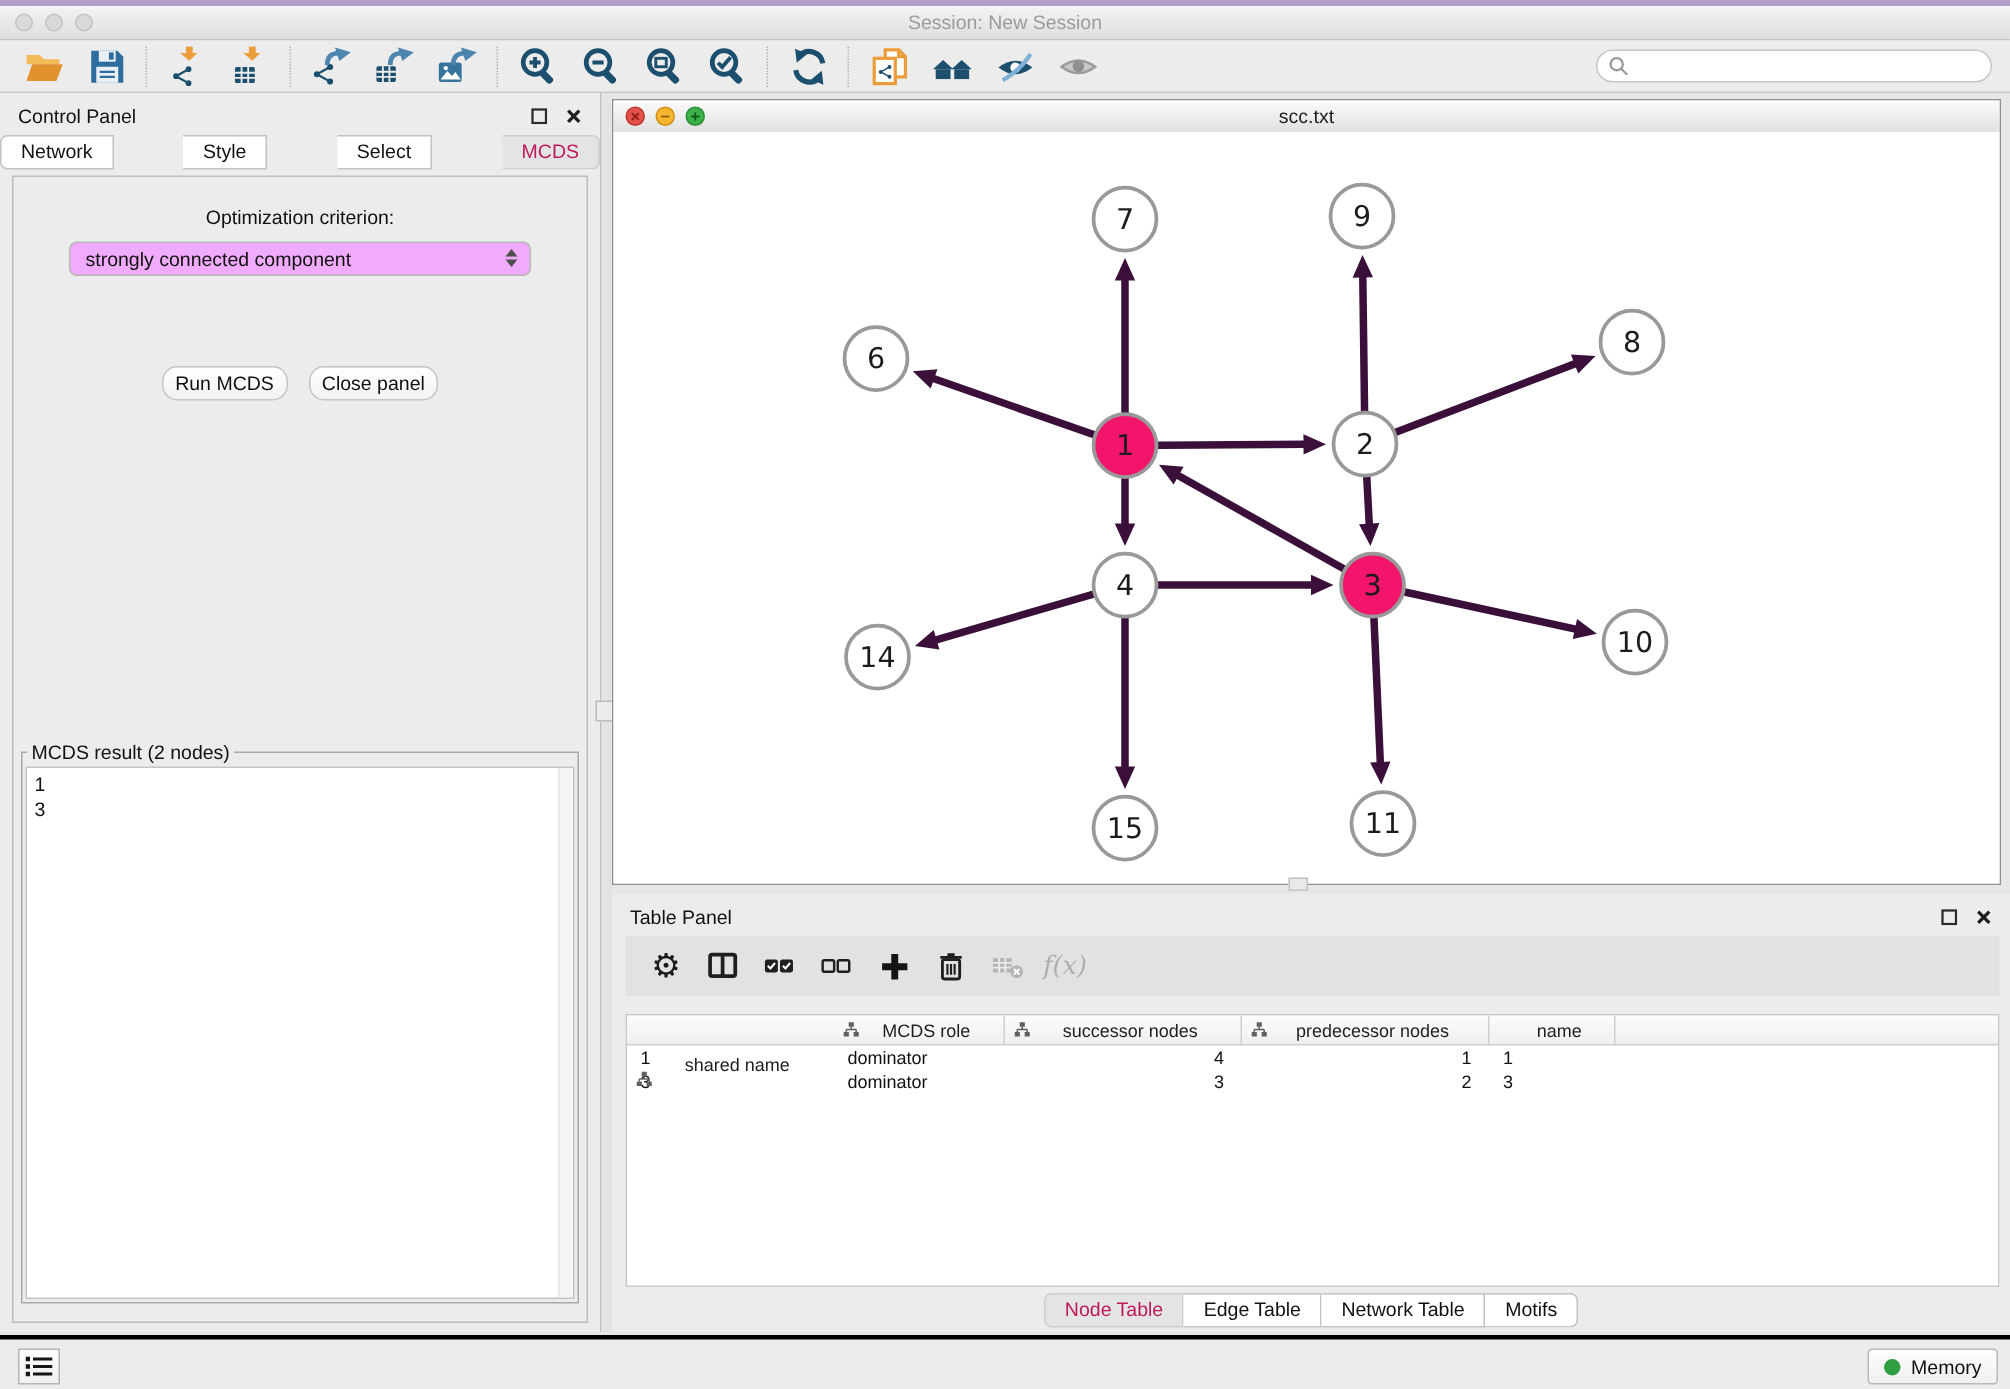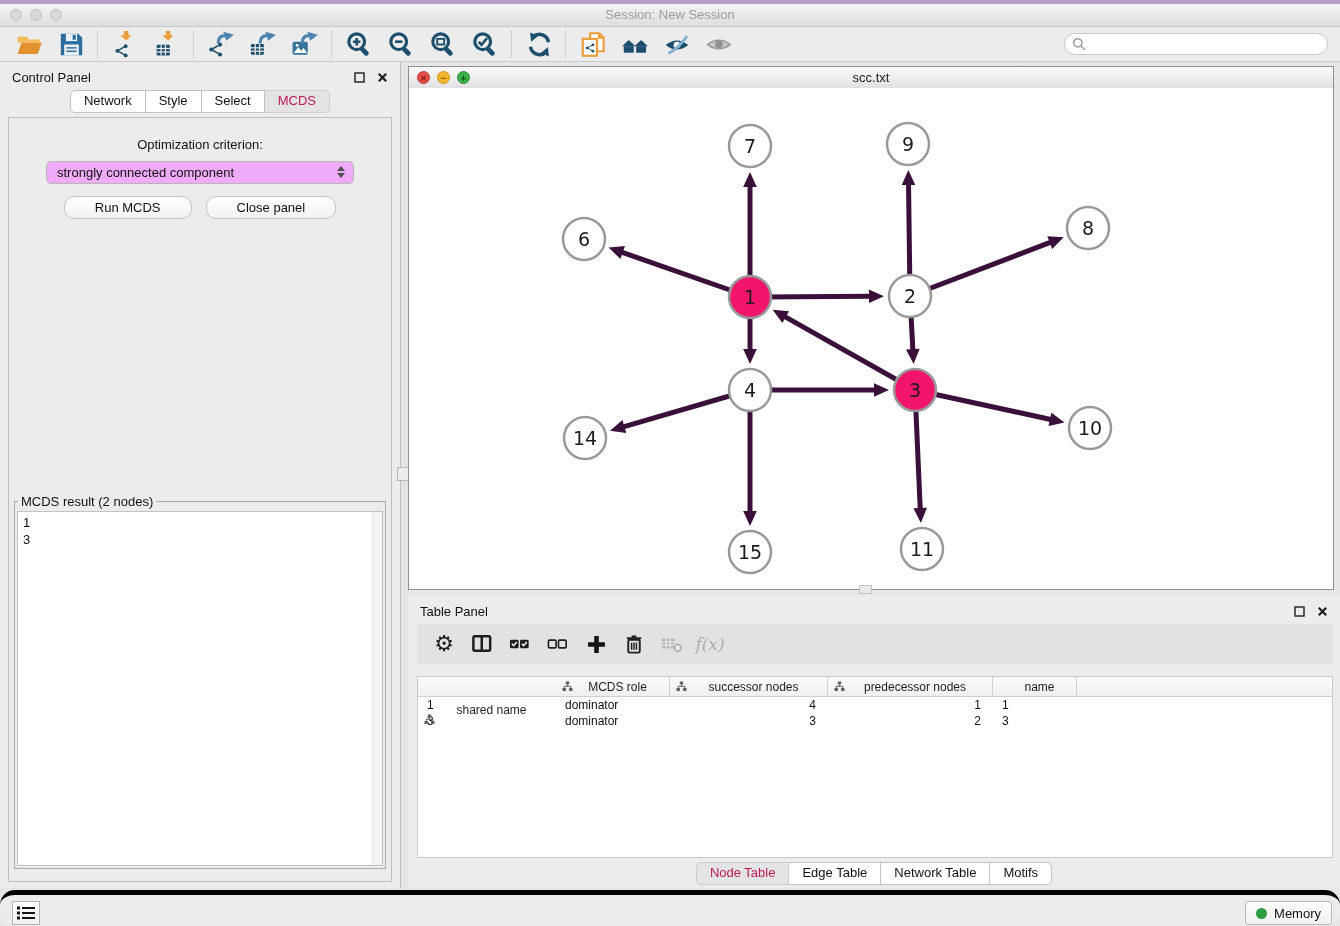--- a/index.html
+++ b/index.html
@@ -21,34 +21,34 @@
   .search-input{width:264px;height:22px;border:1px solid #c7c7c7;border-radius:12px;padding:0 8px 0 26px;font-size:13px;background:#fff;outline:none;color:#333;box-sizing:border-box;}
   .search-icon{position:absolute;left:8px;top:4px;}
 
   
   .control-panel{position:absolute;left:0;top:62px;width:401px;bottom:38px;background:#ececec;border-right:1px solid #bdbdbd;box-sizing:border-box;}
   .panel-head{position:relative;height:28px;}
   .panel-title{position:absolute;left:12px;top:8px;font-size:13px;color:#111;}
   .panel-btns{position:absolute;right:12px;top:9px;display:flex;gap:11px;align-items:center;}
   .panel-btns .pbtn{display:flex;align-items:center;justify-content:center;width:12px;height:12px;}
 
-  .seg-group{display:flex;justify-content:center;}
+  .seg-group{display:flex;justify-content:space-between;}
   .seg{background:#fff;border:1px solid #c2c2c2;border-left:none;padding:0 13px;font-size:13px;height:21px;line-height:20px;color:#111;white-space:nowrap;}
   .seg:first-child{border-left:1px solid #c2c2c2;border-radius:5px 0 0 5px;}
   .seg:last-child{border-radius:0 5px 5px 0;}
   .seg.disabled{background:#e4e4e4;color:#be185d;border-color:#cdcdcd;}
 
   .cp-content{position:absolute;left:8px;right:8px;top:55px;bottom:6px;border:1px solid #bdbdbd;background:#ececec;}
   .opt-label{text-align:center;margin-top:19px;font-size:13px;color:#111;}
   .cp-select{position:relative;margin:9px auto 0;width:308px;height:23px;background:#f0abfc;border:1px solid #b7b7b7;border-radius:5px;font-size:13px;line-height:22px;padding-left:10px;box-sizing:border-box;color:#111;}
   .chevrons{position:absolute;right:8px;top:4px;display:flex;flex-direction:column;gap:2px;}
   .chev-up{width:0;height:0;border-left:4px solid transparent;border-right:4px solid transparent;border-bottom:5px solid #4e4e4e;}
   .chev-down{width:0;height:0;border-left:4px solid transparent;border-right:4px solid transparent;border-top:5px solid #4e4e4e;}
   .btn-row{display:flex;justify-content:center;gap:14px;margin-top:12px;}
-  .btn{background:linear-gradient(#ffffff,#f2f2f2);border:1px solid #c5c5c5;border-radius:10px;padding:0 30px;font-size:13px;height:23px;line-height:21px;color:#111;}
+  .btn{background:linear-gradient(#ffffff,#f2f2f2);border:1px solid #c5c5c5;border-radius:10px;padding:0 8px;font-size:13px;height:23px;line-height:21px;color:#111;margin-top:48px;}
 
   .mcds-fieldset{position:absolute;left:5px;right:5px;top:376px;bottom:12px;border:1px solid #a9a9a9;margin:0;padding:2px;background:#ececec;box-sizing:border-box;}
   .mcds-fieldset legend{font-size:13px;color:#111;padding:0 3px;margin-left:1px;}
   .result-box{width:100%;height:100%;background:#fff;border:1px solid #c2c2c2;box-sizing:border-box;position:relative;font-size:13px;color:#111;padding:2px 5px;line-height:17px;overflow:hidden;}
   .result-scroll{position:absolute;right:0;top:0;bottom:0;width:9px;background:#f4f4f4;border-left:1px solid #e4e4e4;}
 
   
   .v-splitter{position:absolute;left:401px;top:62px;width:7px;bottom:38px;background:#e3e3e3;}
   .v-handle{position:absolute;left:397px;top:467px;width:13px;height:14px;background:#ececec;border:1px solid #b9b9b9;box-sizing:border-box;}
   .h-handle{position:absolute;left:859px;top:585px;width:13px;height:9px;background:#e9e9e9;border:1px solid #c2c2c2;box-sizing:border-box;}
@@ -73,21 +73,21 @@
   .tp-table{position:absolute;left:9px;right:7px;top:80px;height:182px;background:#fff;border:1px solid #c9c9c9;box-sizing:border-box;overflow:hidden;}
   .tp-header{display:flex;height:19px;border-bottom:1px solid #cfcfcf;background:linear-gradient(#fcfcfc,#efefef);}
   .th{position:relative;display:flex;align-items:center;font-size:12px;color:#1e1e1e;border-right:1px solid #cfcfcf;box-sizing:border-box;}
   .th .sort-icon{position:absolute;left:6px;top:4px;}
   .th .th-label{width:100%;text-align:center;padding-left:10px;}
   .tr{display:flex;height:16px;font-size:12px;color:#111;}
   .td{box-sizing:border-box;line-height:16px;overflow:hidden;white-space:nowrap;}
   .tp-tabs{position:absolute;left:0;right:0;top:266px;display:flex;justify-content:center;}
 
   
-  .statusbar{position:absolute;left:0;right:0;bottom:0;height:36px;background:#ececec;border-top:5px solid #000000;box-sizing:border-box;border-radius:15px;}
+  .statusbar{position:absolute;left:0;right:0;bottom:0;height:36px;background:#ececec;border-top:3px solid #000000;box-sizing:border-box;}
   .sb-left-btn{position:absolute;left:12px;top:6px;width:28px;height:24px;background:linear-gradient(#fdfdfd,#f0f0f0);border:1px solid #b5b5b5;display:flex;align-items:center;justify-content:center;box-sizing:border-box;}
   .sb-memory{position:absolute;right:8px;top:6px;height:24px;background:linear-gradient(#fdfdfd,#f0f0f0);border:1px solid #b9b9b9;border-radius:3px;display:flex;align-items:center;gap:7px;padding:0 10px;font-size:13px;color:#111;box-sizing:border-box;}
   .mem-dot{width:11px;height:11px;border-radius:50%;background:#2f9e41;}
 </style>
 </head>
 <body>
 
 <div class="app">
 
   <div class="mac-strip"></div>

